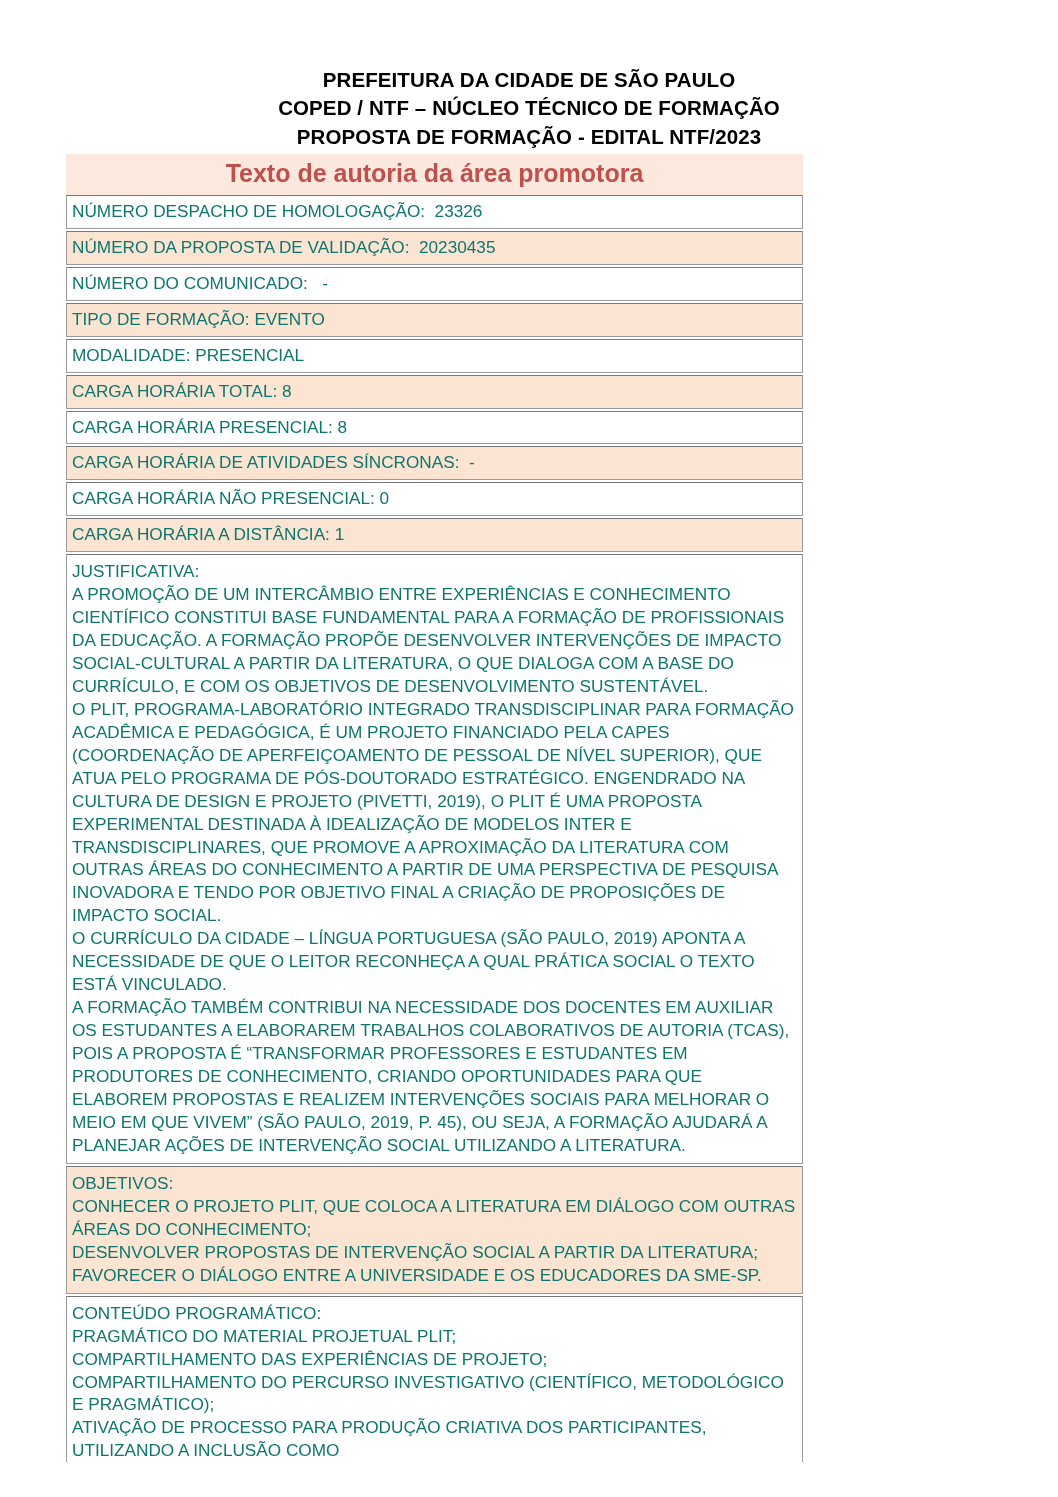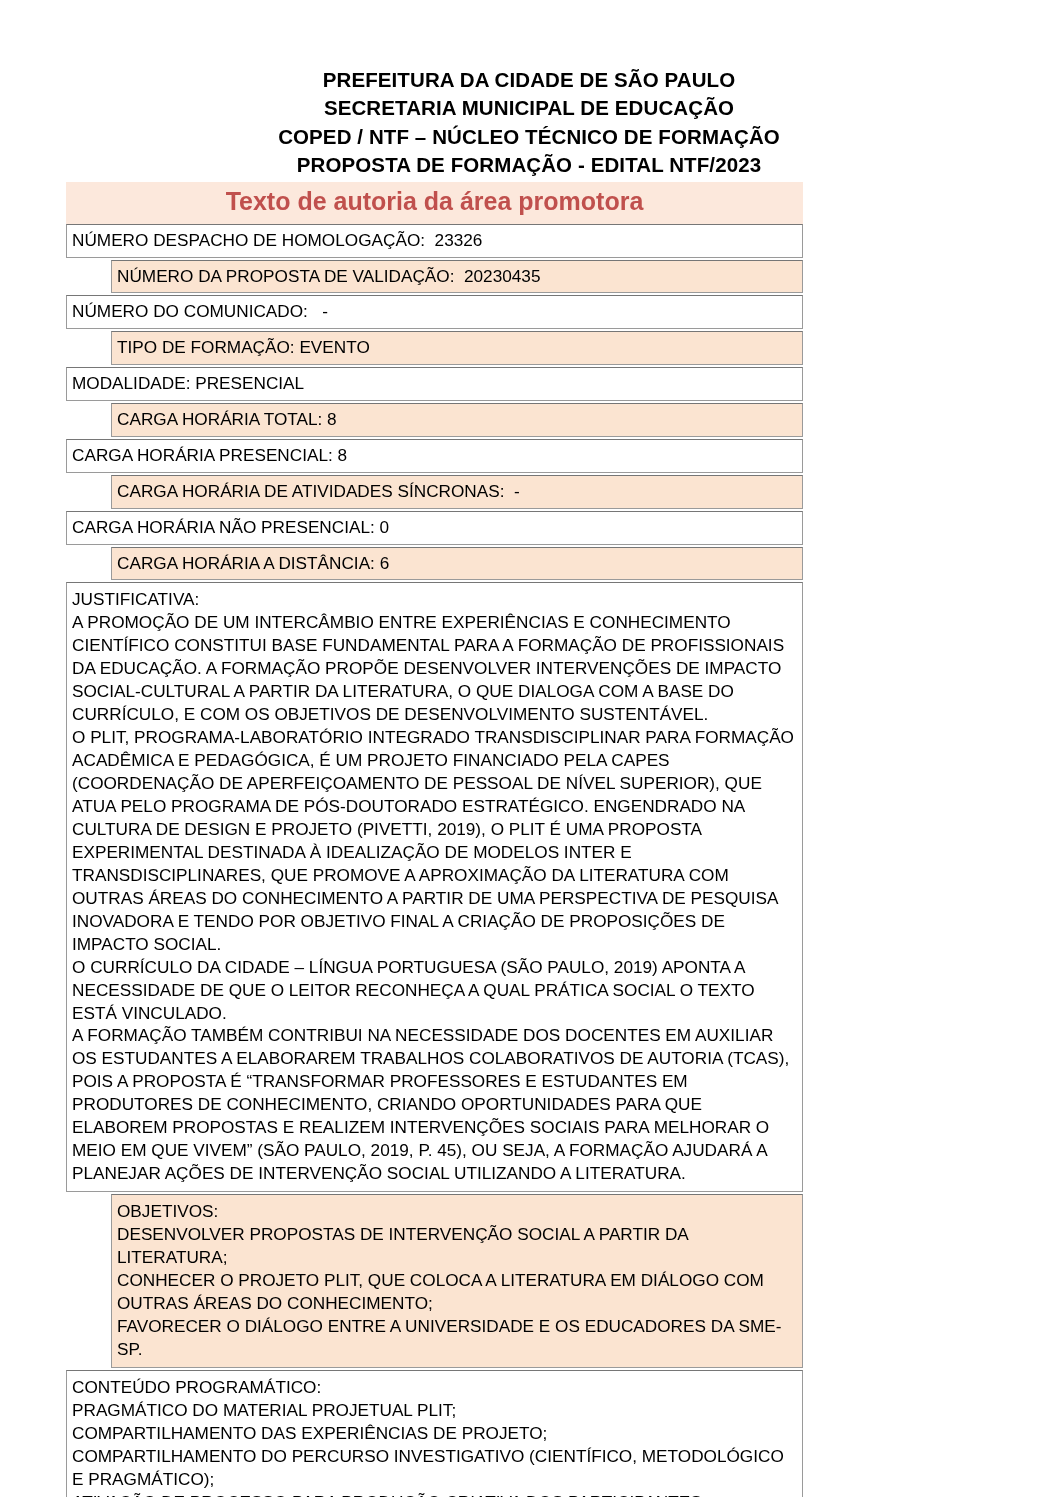--- a/index.html
+++ b/index.html
@@ -66,26 +66,26 @@
 
   
   .row {
     border: 1px solid #9a9a9a;
     border-top-color: #767676;
     box-sizing: border-box;
     padding: 4px 4px 5px 5px;
     margin-top: 2px;
     font-size: 17.2px;
     line-height: 1.33;
-    color: #000000;
+    color: #0f766e;
     word-wrap: break-word;
   }
   .row:first-child { margin-top: 0; }
 
-  .row.shade { background: #fbe4d1; margin-left: 45px; }
+  .row.shade { background: #fbe4d1; }
   .row.plain { background: #ffffff; }
 
   .row .line { display: block; white-space: pre-wrap; }
   .row .lbl-bold { font-weight: bold; }
 
   
   .block {
     padding-top: 5px;
     padding-bottom: 6px;
     line-height: 1.335;
@@ -98,21 +98,20 @@
     padding-bottom: 0;
   }
 </style>
 </head>
 <body>
 
 <div class="page">
 
   <div class="doc-header">
     <div class="hline">PREFEITURA DA CIDADE DE SÃO PAULO</div>
-    <div class="hline">SECRETARIA MUNICIPAL DE EDUCAÇÃO</div>
     <div class="hline">COPED / NTF – NÚCLEO TÉCNICO DE FORMAÇÃO</div>
     <div class="hline">PROPOSTA DE FORMAÇÃO - EDITAL NTF/2023</div>
   </div>
 
   <div class="sheet">
     <div class="sheet-inner">
 
       <div class="title-band">
         <div class="title-text">Texto de autoria da área promotora</div>
       </div>
@@ -139,33 +138,33 @@
           <div class="row plain">
             <span class="line">CARGA HORÁRIA PRESENCIAL: 8</span>
           </div>
           <div class="row shade">
             <span class="line">CARGA HORÁRIA DE ATIVIDADES SÍNCRONAS:  -</span>
           </div>
           <div class="row plain">
             <span class="line">CARGA HORÁRIA NÃO PRESENCIAL: 0</span>
           </div>
           <div class="row shade">
-            <span class="line">CARGA HORÁRIA A DISTÂNCIA: 6</span>
+            <span class="line">CARGA HORÁRIA A DISTÂNCIA: 1</span>
           </div>
           <div class="row plain block">
             <span class="line">JUSTIFICATIVA:</span>
             <span class="line">A PROMOÇÃO DE UM INTERCÂMBIO ENTRE EXPERIÊNCIAS E CONHECIMENTO CIENTÍFICO CONSTITUI BASE FUNDAMENTAL PARA A FORMAÇÃO DE PROFISSIONAIS DA EDUCAÇÃO. A FORMAÇÃO PROPÕE DESENVOLVER INTERVENÇÕES DE IMPACTO SOCIAL-CULTURAL A PARTIR DA LITERATURA, O QUE DIALOGA COM A BASE DO CURRÍCULO, E COM OS OBJETIVOS DE DESENVOLVIMENTO SUSTENTÁVEL.</span>
             <span class="line">O PLIT, PROGRAMA-LABORATÓRIO INTEGRADO TRANSDISCIPLINAR PARA FORMAÇÃO ACADÊMICA E PEDAGÓGICA, É UM PROJETO FINANCIADO PELA CAPES (COORDENAÇÃO DE APERFEIÇOAMENTO DE PESSOAL DE NÍVEL SUPERIOR), QUE ATUA PELO PROGRAMA DE PÓS-DOUTORADO ESTRATÉGICO. ENGENDRADO NA CULTURA DE DESIGN E PROJETO (PIVETTI, 2019), O PLIT É UMA PROPOSTA EXPERIMENTAL DESTINADA À IDEALIZAÇÃO DE MODELOS INTER E TRANSDISCIPLINARES, QUE PROMOVE A APROXIMAÇÃO DA LITERATURA COM OUTRAS ÁREAS DO CONHECIMENTO A PARTIR DE UMA PERSPECTIVA DE PESQUISA INOVADORA E TENDO POR OBJETIVO FINAL A CRIAÇÃO DE PROPOSIÇÕES DE IMPACTO SOCIAL.</span>
             <span class="line">O CURRÍCULO DA CIDADE – LÍNGUA PORTUGUESA (SÃO PAULO, 2019) APONTA A NECESSIDADE DE QUE O LEITOR RECONHEÇA A QUAL PRÁTICA SOCIAL O TEXTO ESTÁ VINCULADO.</span>
             <span class="line">A FORMAÇÃO TAMBÉM CONTRIBUI NA NECESSIDADE DOS DOCENTES EM AUXILIAR OS ESTUDANTES A ELABORAREM TRABALHOS COLABORATIVOS DE AUTORIA (TCAS), POIS A PROPOSTA É “TRANSFORMAR PROFESSORES E ESTUDANTES EM PRODUTORES DE CONHECIMENTO, CRIANDO OPORTUNIDADES PARA QUE ELABOREM PROPOSTAS E REALIZEM INTERVENÇÕES SOCIAIS PARA MELHORAR O MEIO EM QUE VIVEM” (SÃO PAULO, 2019, P. 45), OU SEJA, A FORMAÇÃO AJUDARÁ A PLANEJAR AÇÕES DE INTERVENÇÃO SOCIAL UTILIZANDO A LITERATURA.</span>
           </div>
           <div class="row shade block">
             <span class="line">OBJETIVOS:</span>
+            <span class="line">CONHECER O PROJETO PLIT, QUE COLOCA A LITERATURA EM DIÁLOGO COM OUTRAS ÁREAS DO CONHECIMENTO;</span>
             <span class="line">DESENVOLVER PROPOSTAS DE INTERVENÇÃO SOCIAL A PARTIR DA LITERATURA;</span>
-            <span class="line">CONHECER O PROJETO PLIT, QUE COLOCA A LITERATURA EM DIÁLOGO COM OUTRAS ÁREAS DO CONHECIMENTO;</span>
             <span class="line">FAVORECER O DIÁLOGO ENTRE A UNIVERSIDADE E OS EDUCADORES DA SME-SP.</span>
           </div>
           <div class="row plain block clipped">
             <span class="line">CONTEÚDO PROGRAMÁTICO:</span>
             <span class="line">PRAGMÁTICO DO MATERIAL PROJETUAL PLIT;</span>
             <span class="line">COMPARTILHAMENTO DAS EXPERIÊNCIAS DE PROJETO;</span>
             <span class="line">COMPARTILHAMENTO DO PERCURSO INVESTIGATIVO (CIENTÍFICO, METODOLÓGICO E PRAGMÁTICO);</span>
             <span class="line">ATIVAÇÃO DE PROCESSO PARA PRODUÇÃO CRIATIVA DOS PARTICIPANTES, UTILIZANDO A INCLUSÃO COMO</span>
           </div>
         </div>

